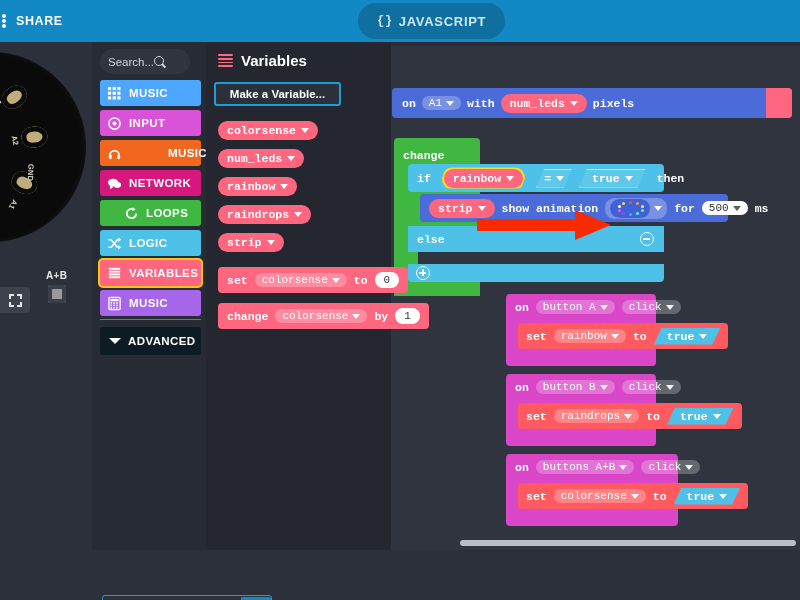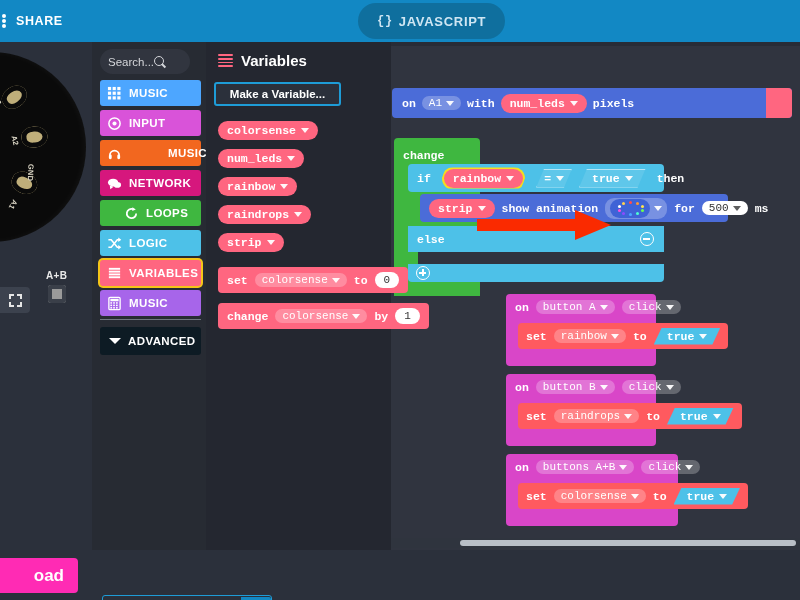--- a/index.html
+++ b/index.html
@@ -674,25 +674,20 @@
         <span>colorsense</span>
         <span class="caret"></span>
       </span>
       <span class="lbl">by</span>
       <span class="field" style="border-radius:11px;padding:2px 9px;">
         <span>1</span>
       </span>
     </div>
   </div>
 
-  <div class="bottombar">
-    <div class="download">
-      <span>oad</span>
-    </div>
-  </div>
   <div class="namebox">
     <span class="val">FloraBrella</span>
     <span class="savebtn">
       <span class="floppy"></span>
     </span>
   </div>
 
 </div>
 
 </body></html>

